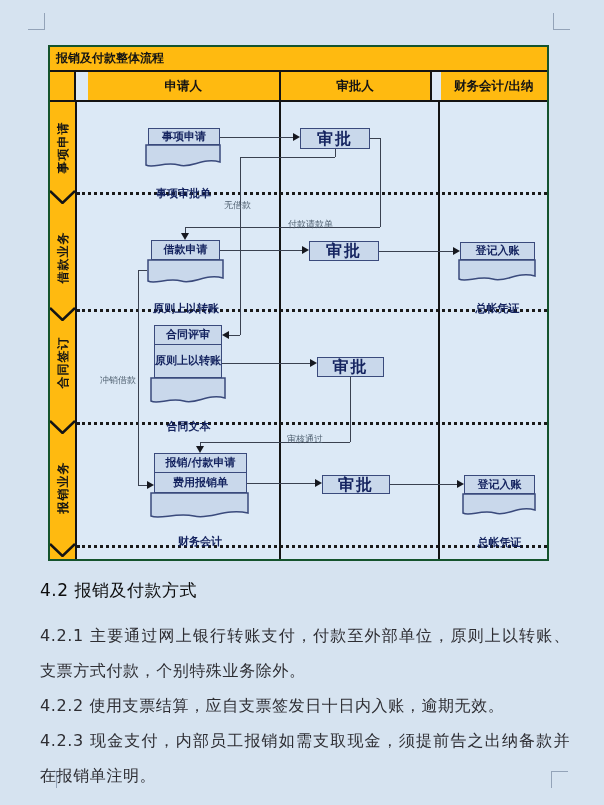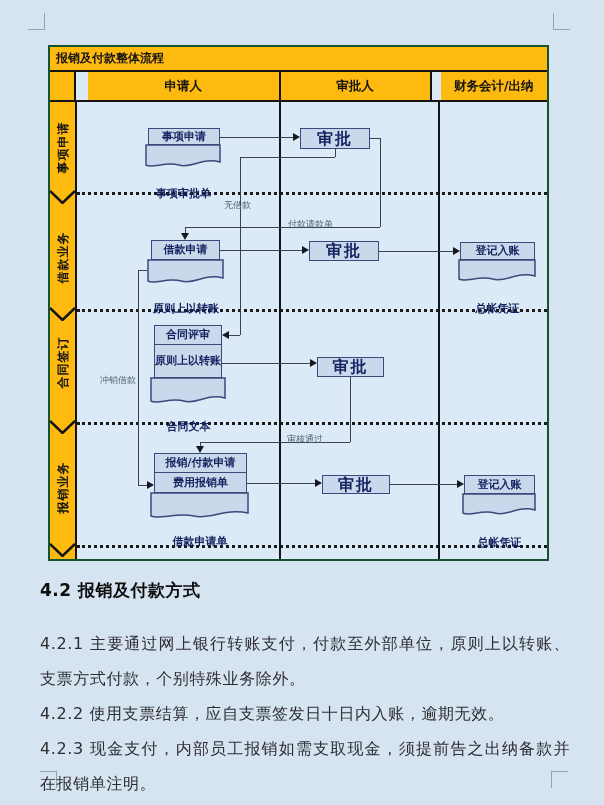--- a/index.html
+++ b/index.html
@@ -48,21 +48,21 @@
   .vline { position:absolute; width:0; border-left:1px solid #3a4150; z-index:1; }
   .arr { position:absolute; width:0; height:0; z-index:2; }
   .arr-r { border-top:4px solid transparent; border-bottom:4px solid transparent; border-left:7px solid #16181f; }
   .arr-l { border-top:4px solid transparent; border-bottom:4px solid transparent; border-right:7px solid #16181f; }
   .arr-d { border-left:4px solid transparent; border-right:4px solid transparent; border-top:7px solid #16181f; }
   .edge-label { position:absolute; font-size:9px; color:#4f6070; white-space:nowrap; z-index:4;
                 background:transparent; }
 
   
   #doc-text { position:absolute; left:40px; top:579px; width:530px; color:#2e2e33; }
-  #doc-heading { font-size:17px; font-weight:bold; color:#0d0d0d; margin-bottom:24px; letter-spacing:0.5px; }
+  #doc-heading { font-size:17px; font-weight:normal; color:#0d0d0d; margin-bottom:16px; letter-spacing:0.5px; }
   #doc-text p { font-size:16px; line-height:35px; letter-spacing:0.6px; margin:0; text-align:justify; }
 </style>
 </head>
 <body>
 
 <div class="cropmark cm-tl"></div>
 <div class="cropmark cm-tr"></div>
 <div class="cropmark cm-bl"></div>
 <div class="cropmark cm-br"></div>
 
@@ -191,21 +191,21 @@
       <div class="doc-label">合同文本</div>
     </div>
     <div class="node approve" style="left:267px;top:255px;width:67px;height:20px">审批</div>
 
     <div class="node" style="left:104px;top:351px;width:93px;height:20px">报销/付款申请</div>
     <div class="node" style="left:104px;top:370px;width:93px;height:21px">费用报销单</div>
     <div class="doc" style="left:100px;top:390px;width:100px;height:29px">
         <svg width="100" height="29">
           <path d="M1,1 L98,1 L98,21 C75,16 60,28 44,24 C26,20 10,28 1,24 Z" fill="#c9d8eb" stroke="#3a4a7c" stroke-width="1.5"></path>
         </svg>
-      <div class="doc-label">借款申请单</div>
+      <div class="doc-label">财务会计</div>
     </div>
     <div class="node approve" style="left:272px;top:373px;width:68px;height:19px">审批</div>
     <div class="node" style="left:414px;top:373px;width:71px;height:19px">登记入账</div>
     <div class="doc" style="left:412px;top:391px;width:75px;height:25px">
         <svg width="75" height="25">
           <path d="M1,1 L73,1 L73,17 C56.25,12 45,24 33,20 C19.5,16 7.5,24 1,20 Z" fill="#c9d8eb" stroke="#3a4a7c" stroke-width="1.5"></path>
         </svg>
       <div class="doc-label">总帐凭证</div>
     </div>
   </div>

